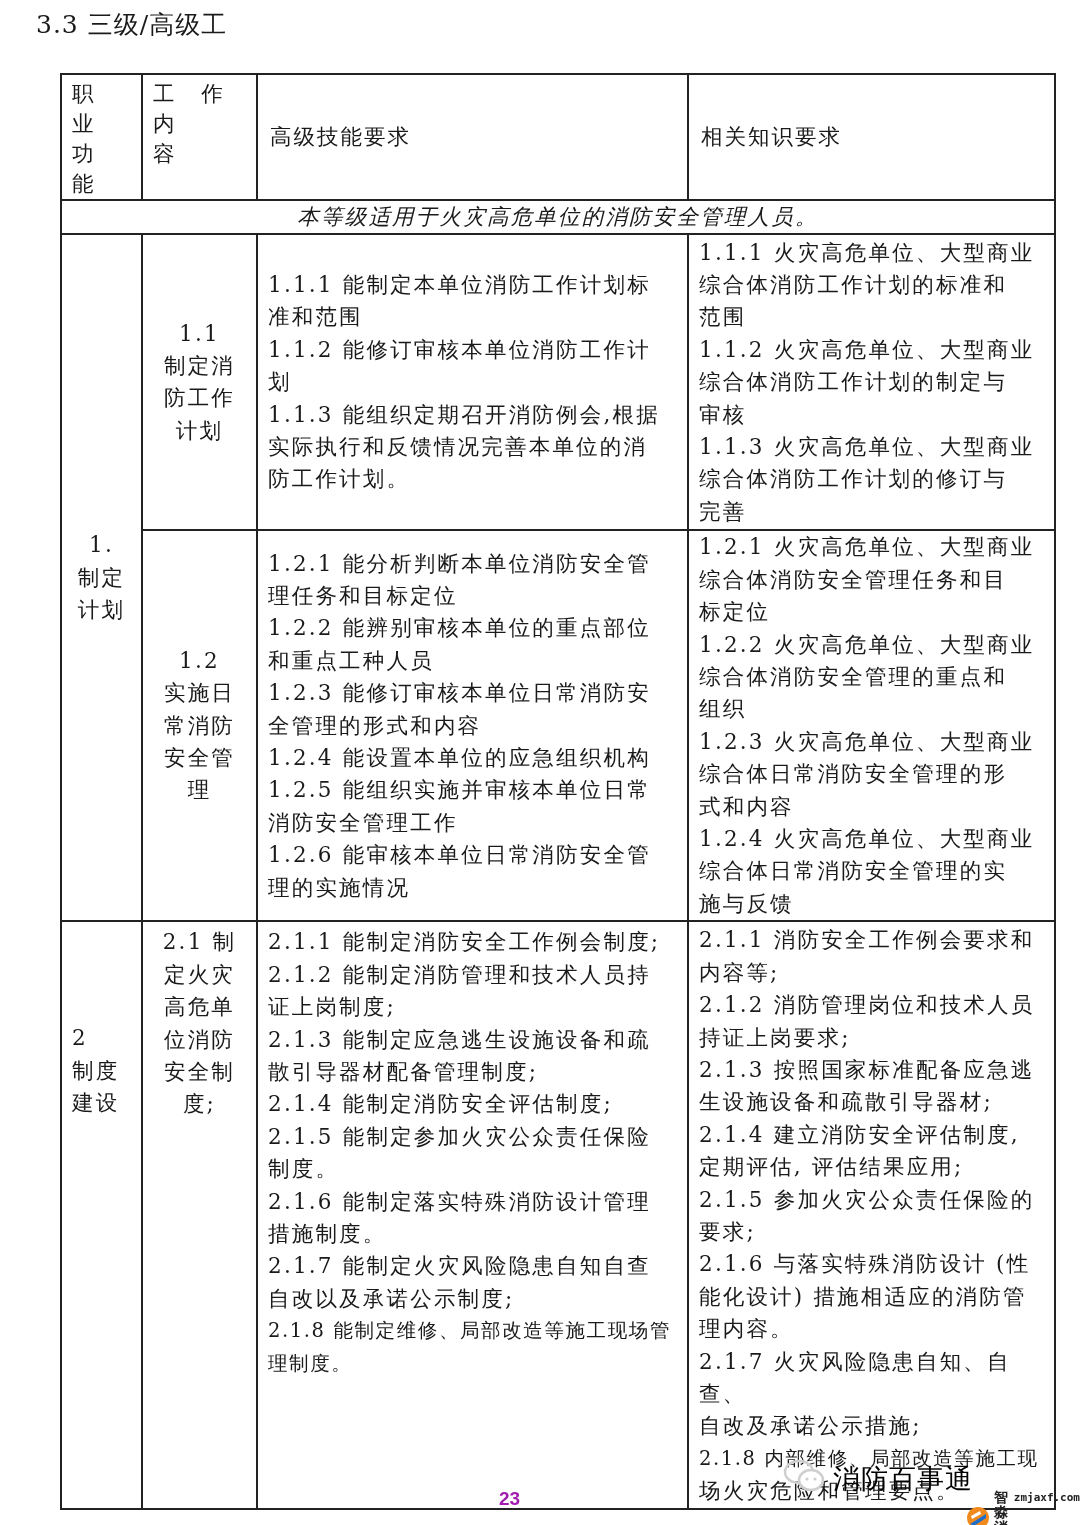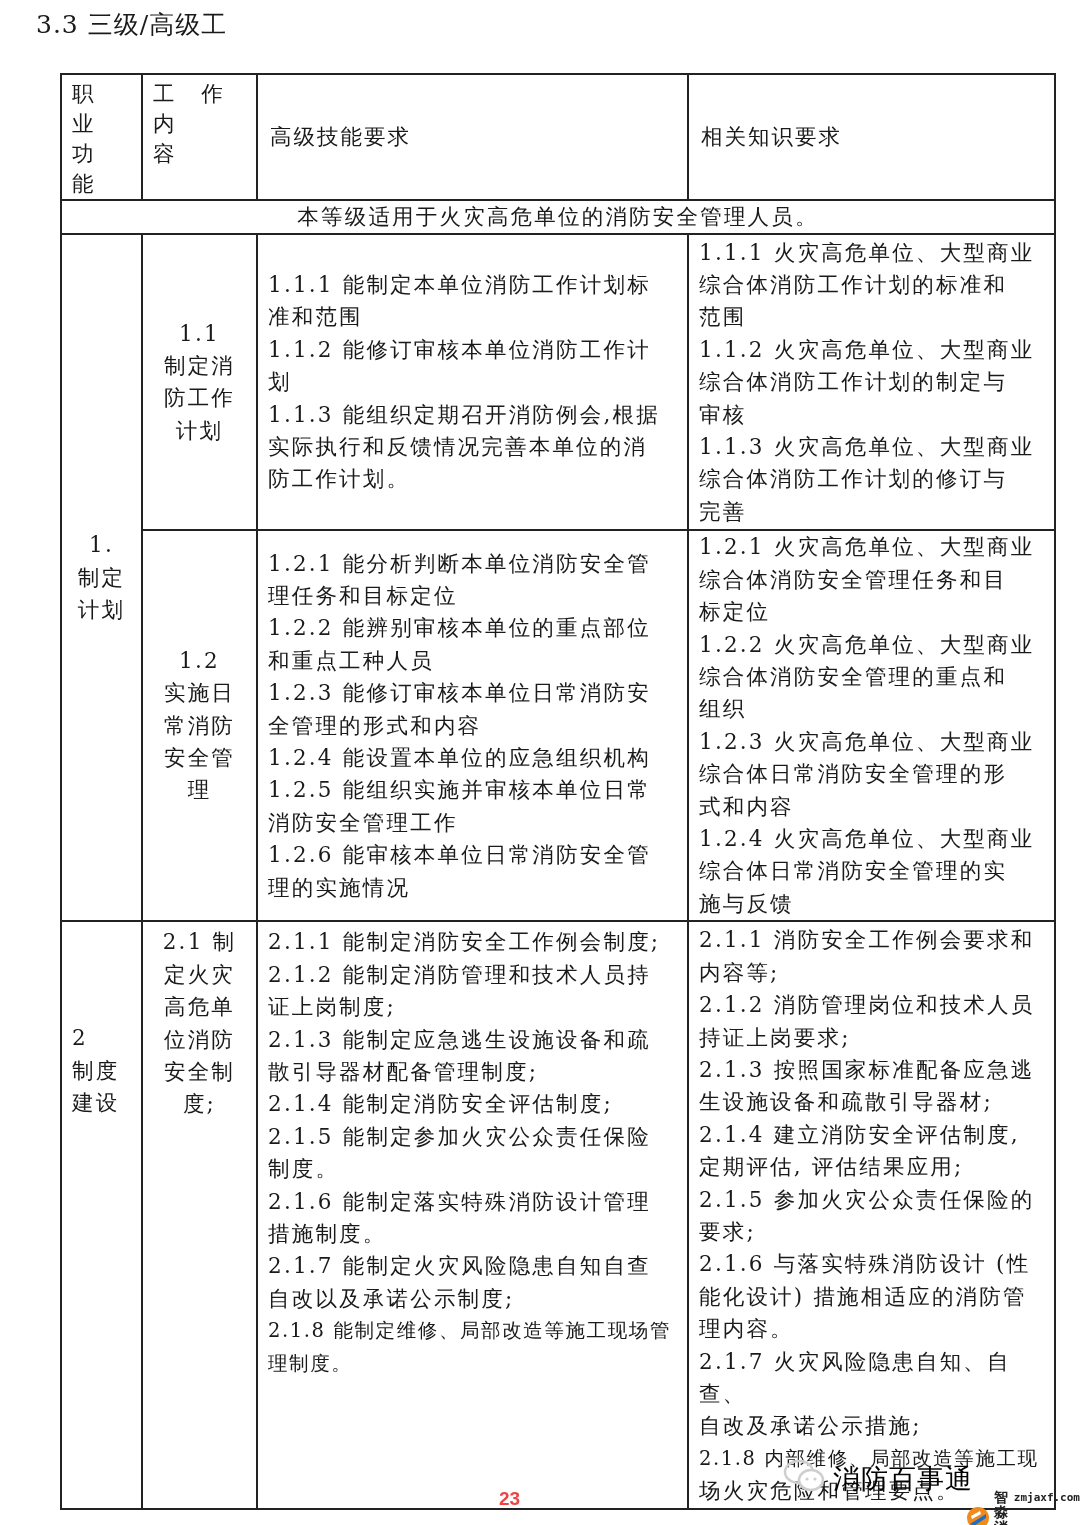--- a/index.html
+++ b/index.html
@@ -56,20 +56,21 @@
     .hdr .h3, .hdr .h4 {
       padding-left: 12px;
       letter-spacing: 2px;
     }
     .scope td {
       height: 30px;
       text-align: center;
       line-height: 28px;
       letter-spacing: 3px;
       padding-left: 70px;
+      font-style: italic;
     }
     .func-cell {
       text-align: center;
       padding: 0 6px !important;
     }
     .func-cell.left { text-align: left; padding-left: 10px !important; }
     .work-cell {
       text-align: center;
       padding: 0 8px !important;
     }
@@ -85,21 +86,21 @@
     .line { display: block; }
     .line.small { font-size: 19.5px; letter-spacing: 1.6px; }
 
     .page-number {
       position: absolute;
       left: 499px;
       top: 1488px;
       font-family: "Liberation Sans", "DejaVu Sans", sans-serif;
       font-size: 19px;
       font-weight: bold;
-      color: #ef4444;
+      color: #a21caf;
     }
     .watermark {
       position: absolute;
       left: 783px;
       top: 1458px;
       display: flex;
       align-items: center;
       gap: 6px;
       color: #000000;
       font-family: "DejaVu Sans", sans-serif;

